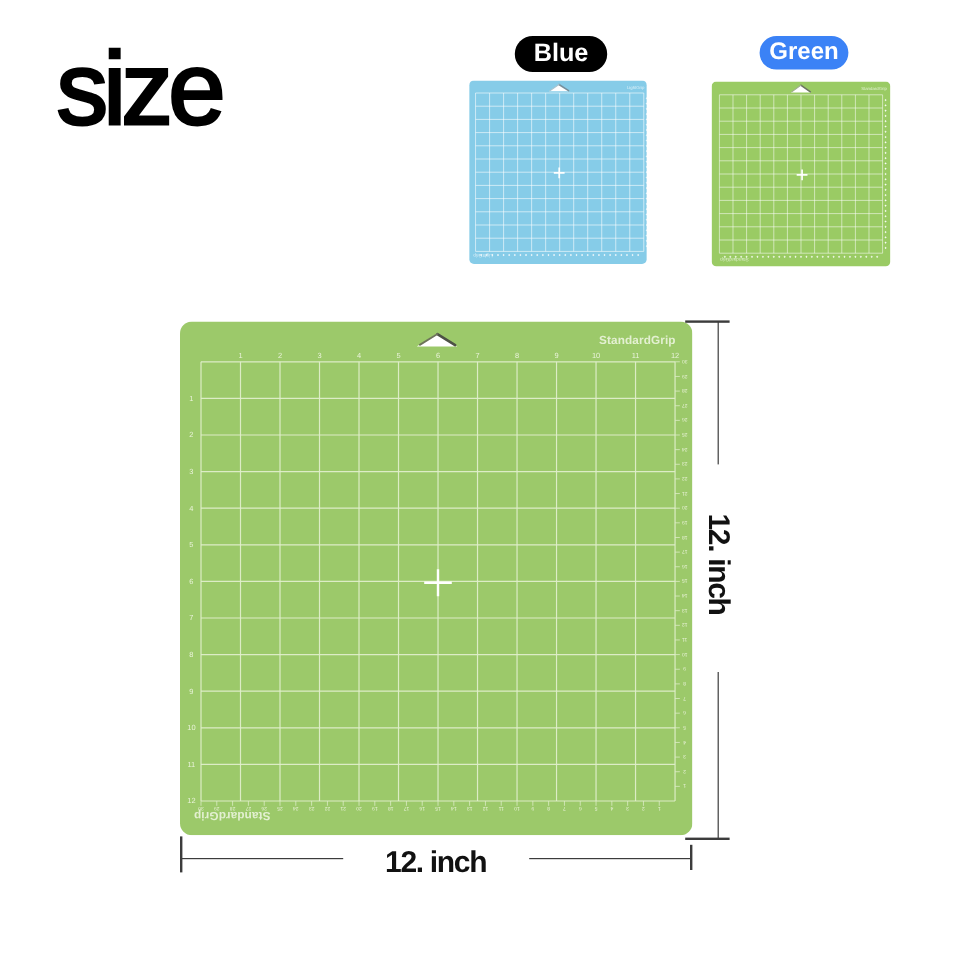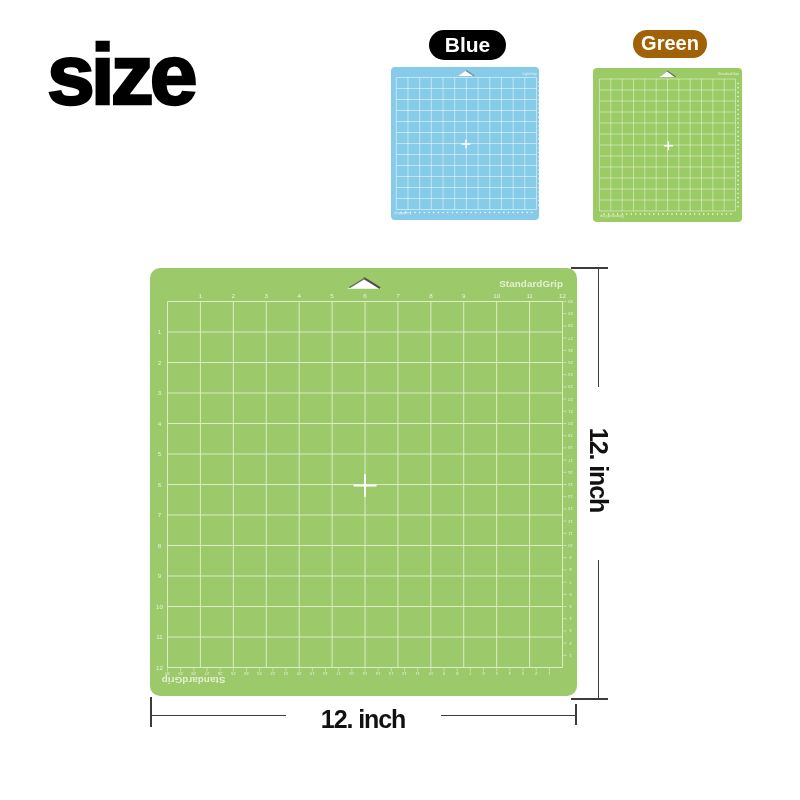--- a/index.html
+++ b/index.html
@@ -3,29 +3,29 @@
 <meta charset="utf-8">
 <style>
   html,body{margin:0;padding:0;}
   body{width:800px;height:800px;background:#ffffff;position:relative;overflow:hidden;
        font-family:"Liberation Sans",sans-serif;}
   .abs{position:absolute;}
 </style>
 </head>
 <body>
 
-<div class="abs" style="left:47px;top:31px;font-size:86px;font-weight:700;color:#000;
+<div class="abs" style="left:47px;top:31px;font-size:86px;font-weight:400;color:#000;
      letter-spacing:-4px;line-height:1;-webkit-text-stroke:2.4px #000;">size</div>
 
 <div class="abs" style="left:429px;top:30px;width:77px;height:30px;border-radius:15px;
      background:#000000;color:#fff;font-size:21px;font-weight:700;text-align:center;
      line-height:29px;">Blue</div>
 
 <div class="abs" style="left:633px;top:30px;width:74px;height:28px;border-radius:14px;
-     background:#a16207;color:#fff;font-size:20px;font-weight:700;text-align:center;
+     background:#3b82f6;color:#fff;font-size:20px;font-weight:700;text-align:center;
      line-height:27px;">Green</div>
 
 <svg class="abs" style="left:391px;top:67px;" width="148" height="153" viewBox="0 0 148 153">
 
   <rect x="0" y="0" width="148" height="153" rx="4" fill="#86cce8"></rect>
 
   <g stroke="#ffffff" stroke-width="0.75" stroke-opacity="0.65" id="bgrid">
       <line x1="5.3" x2="5.3" y1="10.5" y2="142.5"></line>
       <line y1="10.5" y2="10.5" x1="5.3" x2="145.496"></line>
       <line x1="16.983" x2="16.983" y1="10.5" y2="142.5"></line>

